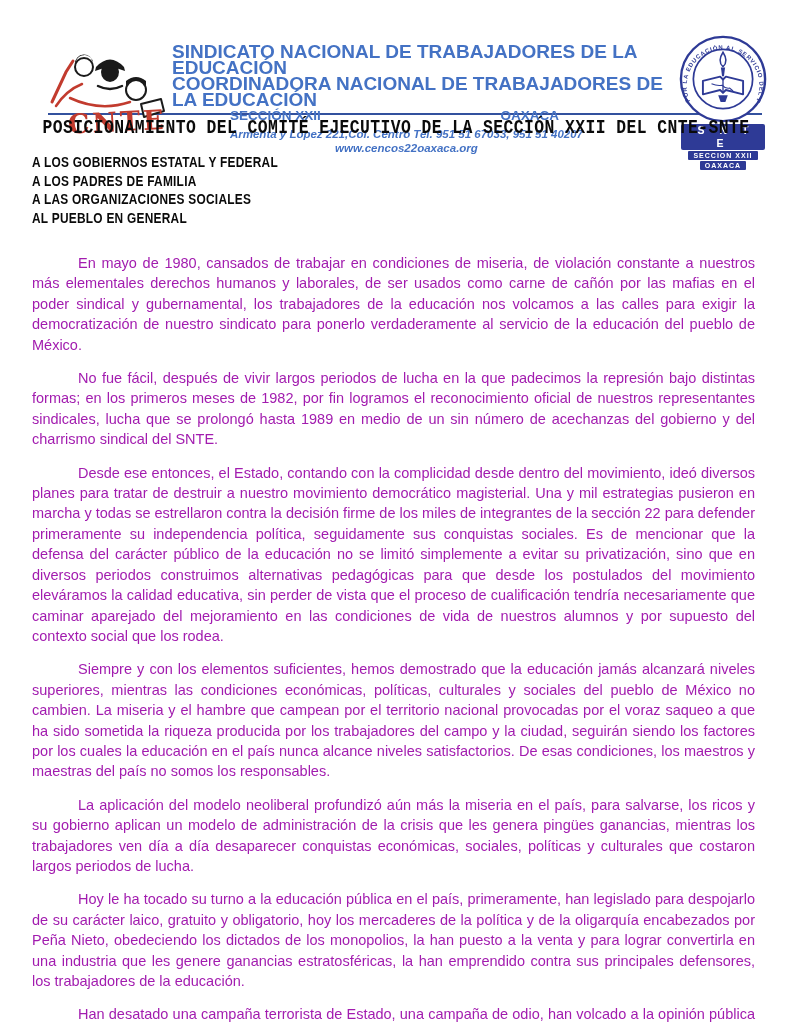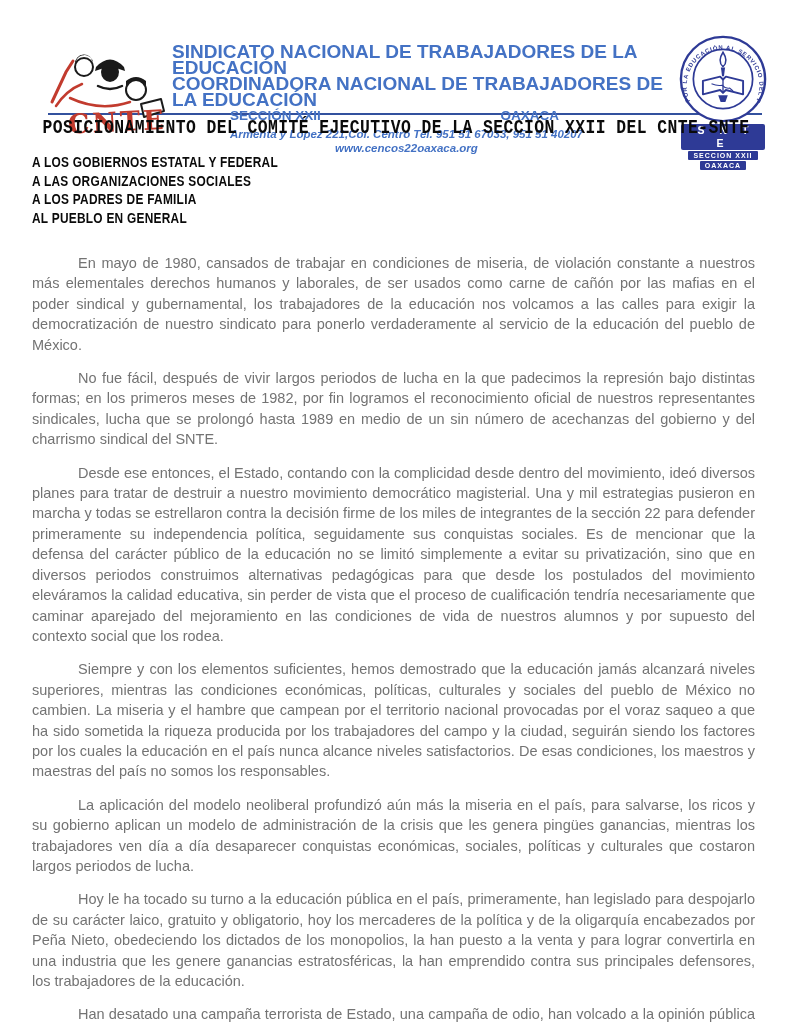--- a/index.html
+++ b/index.html
@@ -26,21 +26,21 @@
     position:absolute; left:50%; top:0; transform:translateX(-50%) scaleX(0.84);
     white-space:nowrap; font-size:19.5px; font-weight:bold; color:#0a0a0a; letter-spacing:0.5px;
   }
   
   .addressees { margin:12px 32px 0; }
   .addr-line { height:18.5px; }
   .cond-left { display:inline-block; transform:scaleX(0.85); transform-origin:left center; white-space:nowrap;
     font-size:14px; font-weight:bold; color:#0a0a0a; letter-spacing:0.3px; }
   
   .body-text { margin:26px 36px 0 32px; }
-  .body-text p { font-size:14.5px; line-height:20.4px; text-align:justify; text-indent:46px; margin-bottom:13px; color:#737373; }
+  .body-text p { font-size:14.5px; line-height:20.4px; text-align:justify; text-indent:46px; margin-bottom:13px; color:#a21caf; }
 </style>
 </head>
 <body>
 
 <div class="page">
 
   <div class="letterhead">
 
     <div class="cnte-logo-box">
       <svg width="130" height="100" viewBox="0 0 130 100">
@@ -104,22 +104,22 @@
   </div>
 
   <div class="divider"></div>
 
   <div class="doc-title">
     <span class="cond-center">POSICIONAMIENTO DEL COMITÉ EJECUTIVO DE LA SECCIÓN XXII DEL CNTE-SNTE</span>
   </div>
 
   <div class="addressees">
     <div class="addr-line"><span class="cond-left">A LOS GOBIERNOS ESTATAL Y FEDERAL</span></div>
+    <div class="addr-line"><span class="cond-left">A LOS PADRES DE FAMILIA</span></div>
     <div class="addr-line"><span class="cond-left">A LAS ORGANIZACIONES SOCIALES</span></div>
-    <div class="addr-line"><span class="cond-left">A LOS PADRES DE FAMILIA</span></div>
     <div class="addr-line"><span class="cond-left">AL PUEBLO EN GENERAL</span></div>
   </div>
 
   <div class="body-text">
     <p>En mayo de 1980, cansados de trabajar en condiciones de miseria, de violación constante a nuestros más elementales derechos humanos y laborales, de ser usados como carne de cañón por las mafias en el poder sindical y gubernamental, los trabajadores de la educación nos volcamos a las calles para exigir la democratización de nuestro sindicato para ponerlo verdaderamente al servicio de la educación del pueblo de México.</p>
     <p>No fue fácil, después de vivir largos periodos de lucha en la que padecimos la represión bajo distintas formas; en los primeros meses de 1982, por fin logramos el reconocimiento oficial de nuestros representantes sindicales, lucha que se prolongó hasta 1989 en medio de un sin número de acechanzas del gobierno y del charrismo sindical del SNTE.</p>
     <p>Desde ese entonces, el Estado, contando con la complicidad desde dentro del movimiento, ideó diversos planes para tratar de destruir a nuestro movimiento democrático magisterial. Una y mil estrategias pusieron en marcha y todas se estrellaron contra la decisión firme de los miles de integrantes de la sección 22 para defender primeramente su independencia política, seguidamente sus conquistas sociales. Es de mencionar que la defensa del carácter público de la educación no se limitó simplemente a evitar su privatización, sino que en diversos periodos construimos alternativas pedagógicas para que desde los postulados del movimiento eleváramos la calidad educativa, sin perder de vista que el proceso de cualificación tendría necesariamente que caminar aparejado del mejoramiento en las condiciones de vida de nuestros alumnos y por supuesto del contexto social que los rodea.</p>
     <p>Siempre y con los elementos suficientes, hemos demostrado que la educación jamás alcanzará niveles superiores, mientras las condiciones económicas, políticas, culturales y sociales del pueblo de México no cambien. La miseria y el hambre que campean por el territorio nacional provocadas por el voraz saqueo a que ha sido sometida la riqueza producida por los trabajadores del campo y la ciudad, seguirán siendo los factores por los cuales la educación en el país nunca alcance niveles satisfactorios. De esas condiciones, los maestros y maestras del país no somos los responsables.</p>
     <p>La aplicación del modelo neoliberal profundizó aún más la miseria en el país, para salvarse, los ricos y su gobierno aplican un modelo de administración de la crisis que les genera pingües ganancias, mientras los trabajadores ven día a día desaparecer conquistas económicas, sociales, políticas y culturales que costaron largos periodos de lucha.</p>
     <p>Hoy le ha tocado su turno a la educación pública en el país, primeramente, han legislado para despojarlo de su carácter laico, gratuito y obligatorio, hoy los mercaderes de la política y de la oligarquía encabezados por Peña Nieto, obedeciendo los dictados de los monopolios, la han puesto a la venta y para lograr convertirla en una industria que les genere ganancias estratosféricas, la han emprendido contra sus principales defensores, los trabajadores de la educación.</p>

